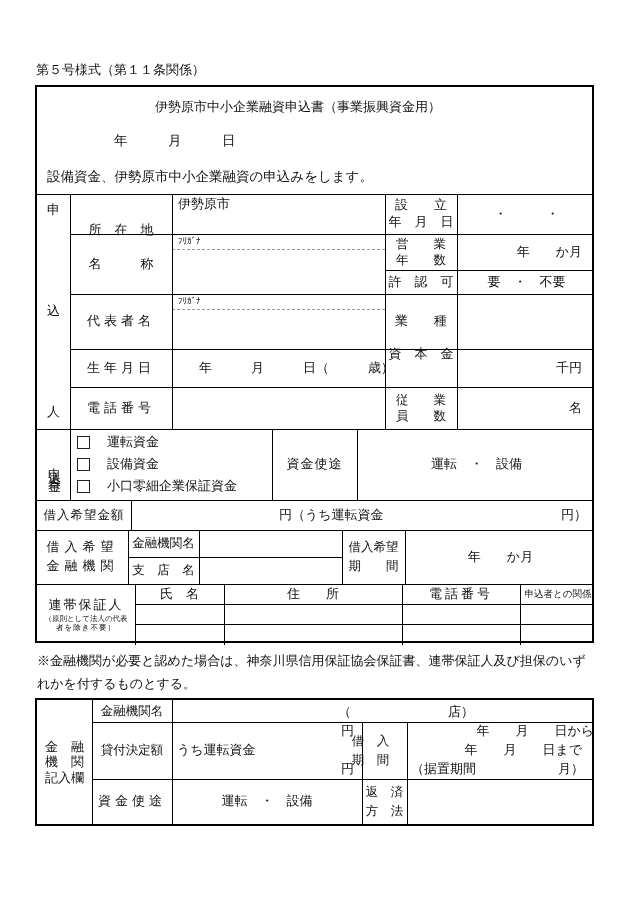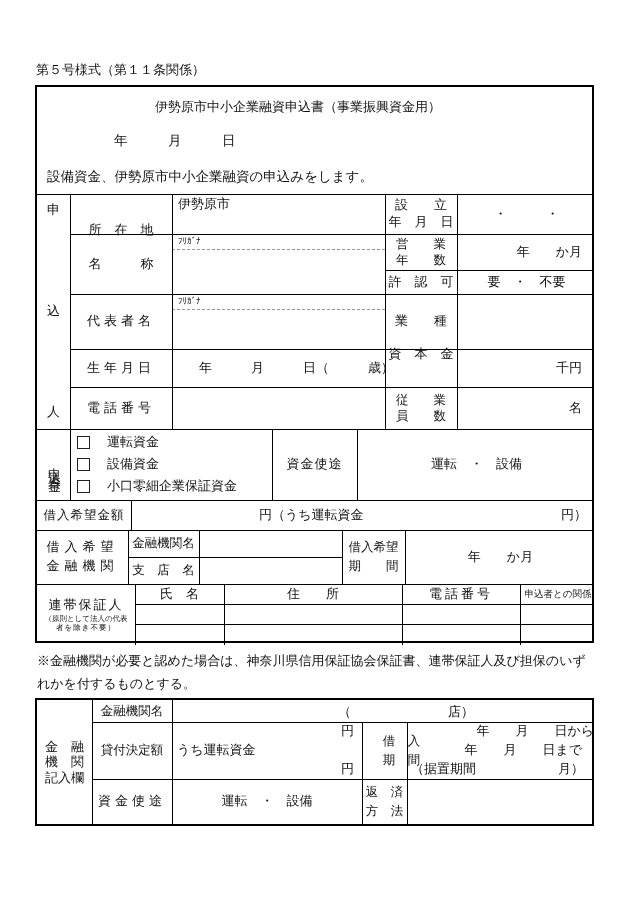--- a/index.html
+++ b/index.html
@@ -130,21 +130,21 @@
       </div>
       <div class="opt">
         <span class="cb"></span>
         <span>小口零細企業保証資金</span>
       </div>
     </div>
     <div class="c ls1" style="left:235px;top:342px;width:85px;height:71px;">資金使途</div>
     <div class="c" style="left:320px;top:342px;width:239px;height:71px;">運転　・　設備</div>
 
     <div class="c fs12 ls1" style="left:0;top:413px;width:94px;height:30px;">借入希望金額</div>
-    <div class="c leftal" style="left:94px;top:413px;width:461px;height:30px;box-sizing:border-box;">
+    <div class="c leftal" style="left:94px;top:413px;width:461px;height:30px;box-sizing:border-box;padding-left:20px;">
       <span style="margin-left:128px;">円（うち運転資金</span>
       <span style="margin-left:auto;margin-right:5px;">円）</span>
     </div>
 
     <div class="c col ls5" style="left:0;top:443px;width:91px;height:54px;line-height:1.45;">
       <span>借入希望</span>
       <span>金融機関</span>
     </div>
     <div class="c fs12" style="left:91px;top:443px;width:71px;height:27px;">金融機関名</div>
     <div class="c" style="left:162px;top:443px;width:143px;height:27px;"></div>
@@ -191,21 +191,21 @@
       <span class="abs" style="left:166px;top:3px;font-size:13px;">（</span>
       <span class="abs" style="left:276px;top:3px;font-size:13px;">店）</span>
     </div>
 
     <div class="c fs12" style="left:55px;top:22px;width:80px;height:57px;">貸付決定額</div>
     <div class="c col lines3" style="left:135px;top:22px;width:190px;height:57px;font-size:13px;">
       <div style="justify-content:flex-end;padding-right:8px;"><span>円</span></div>
       <div style="justify-content:flex-start;padding-left:5px;"><span>うち運転資金</span></div>
       <div style="justify-content:flex-end;padding-right:8px;"><span>円</span></div>
     </div>
-    <div class="c col fs12" style="left:342px;top:22px;width:45px;height:57px;line-height:1.5;justify-content:center;">
+    <div class="c col fs12" style="left:311px;top:22px;width:45px;height:57px;line-height:1.5;justify-content:center;">
       <span>借　入</span>
       <span>期　間</span>
     </div>
     <div class="c col lines3" style="left:370px;top:22px;width:189px;height:57px;font-size:13px;">
       <div style="justify-content:flex-end;padding-right:14px;margin-left:24px;"><span>年　　月　　日から</span></div>
       <div style="justify-content:flex-end;padding-right:14px;"><span>年　　月　　日まで</span></div>
       <div style="justify-content:space-between;padding-left:4px;padding-right:12px;">
         <span>（据置期間</span>
         <span>月）</span>
       </div>

